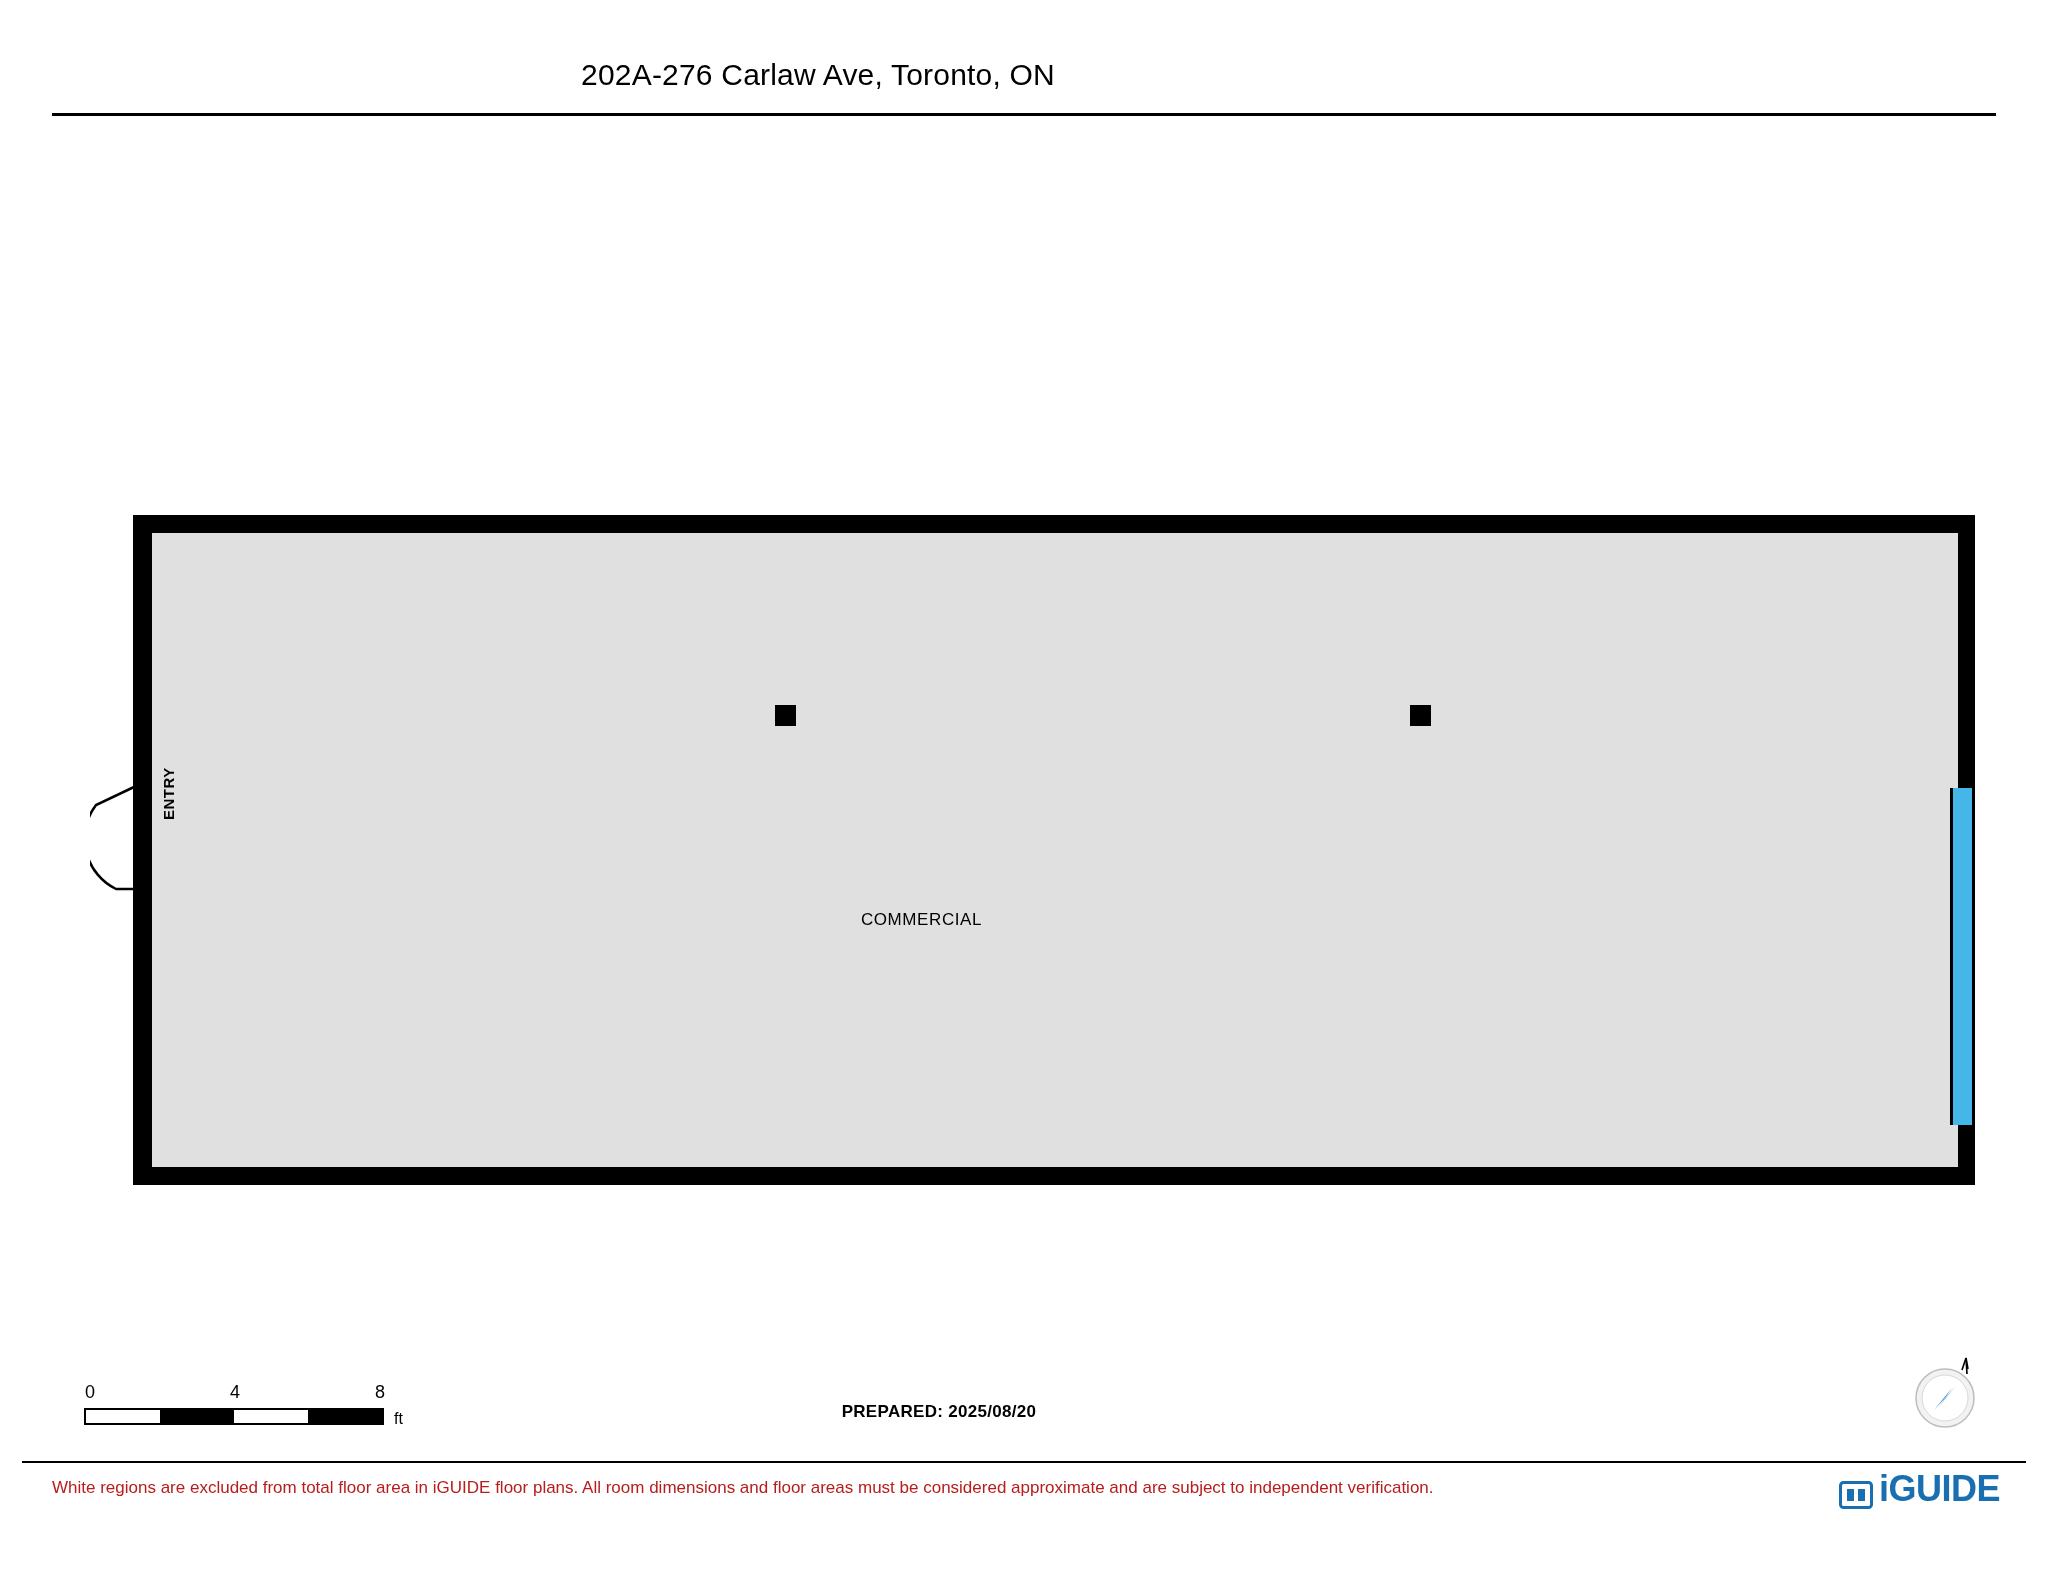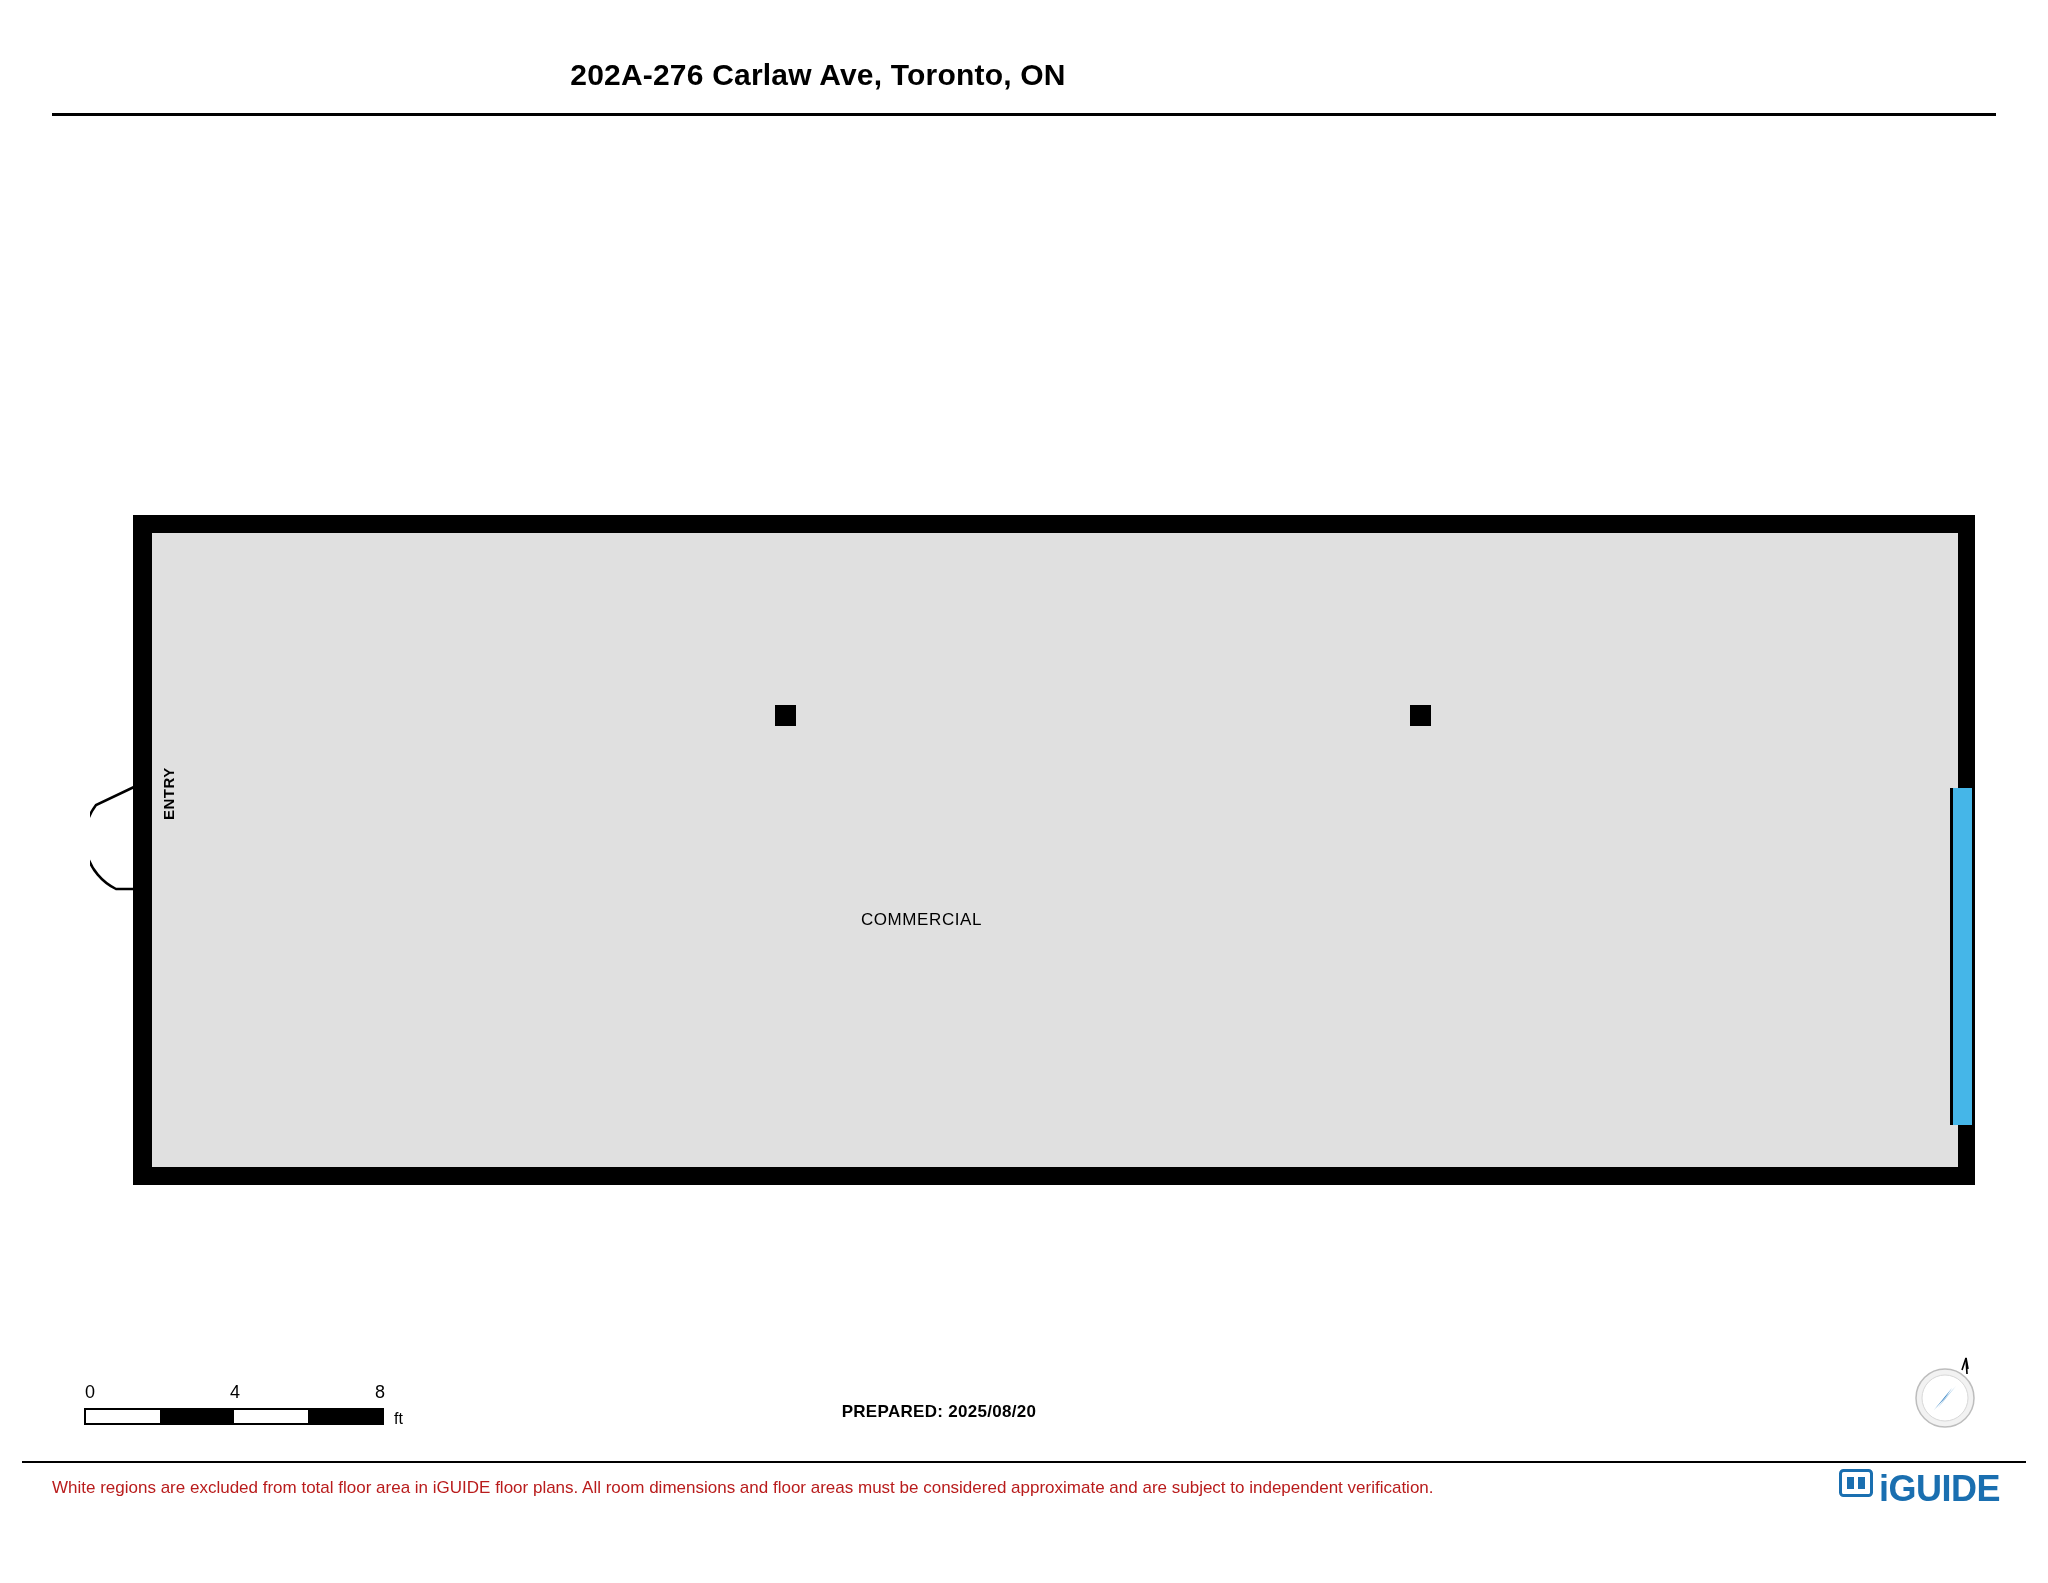--- a/index.html
+++ b/index.html
@@ -17,21 +17,21 @@
   }
 
   
   .page-title {
     position: absolute;
     top: 58px;
     left: 0;
     width: 1636px;
     text-align: center;
     font-size: 30px;
-    font-weight: bold;
+    font-weight: normal;
     letter-spacing: 0.2px;
   }
   .title-rule {
     position: absolute;
     top: 113px;
     left: 52px;
     width: 1944px;
     height: 3px;
     background: #000000;
   }
@@ -196,21 +196,21 @@
     top: 1478px;
     left: 52px;
     font-size: 17px;
     color: #b91c1c;
   }
   .brand {
     position: absolute;
     top: 1468px;
     right: 48px;
     display: flex;
-    align-items: flex-start;
+    align-items: flex-end;
     gap: 6px;
   }
   .brand-mark {
     width: 34px;
     height: 30px;
   }
   .brand-text {
     font-size: 36px;
     font-weight: bold;
     color: #1a6fb0;

